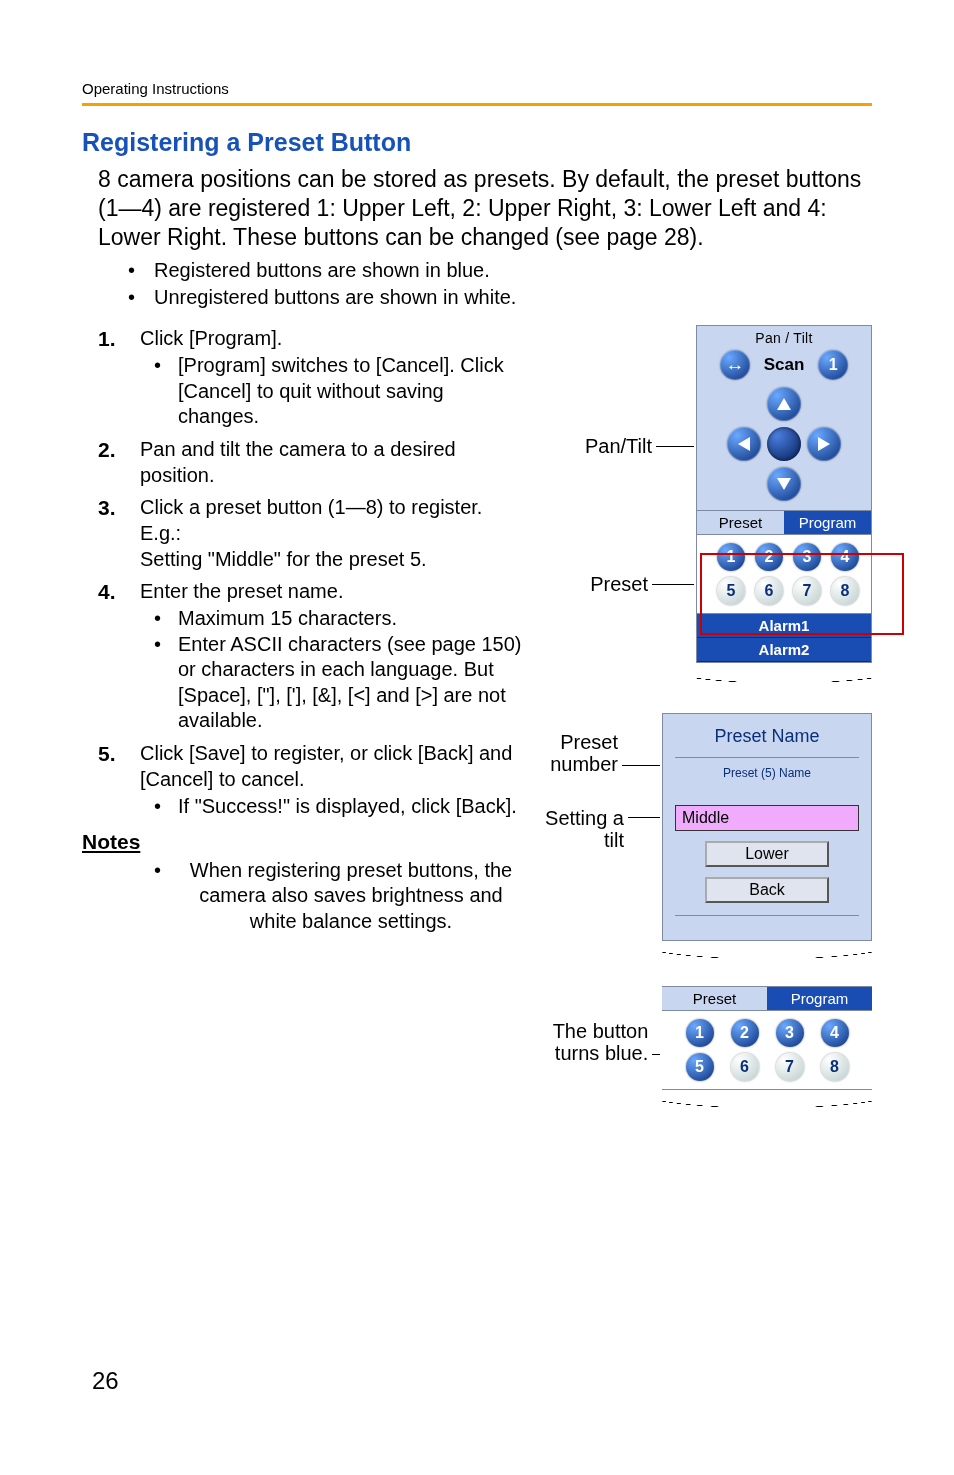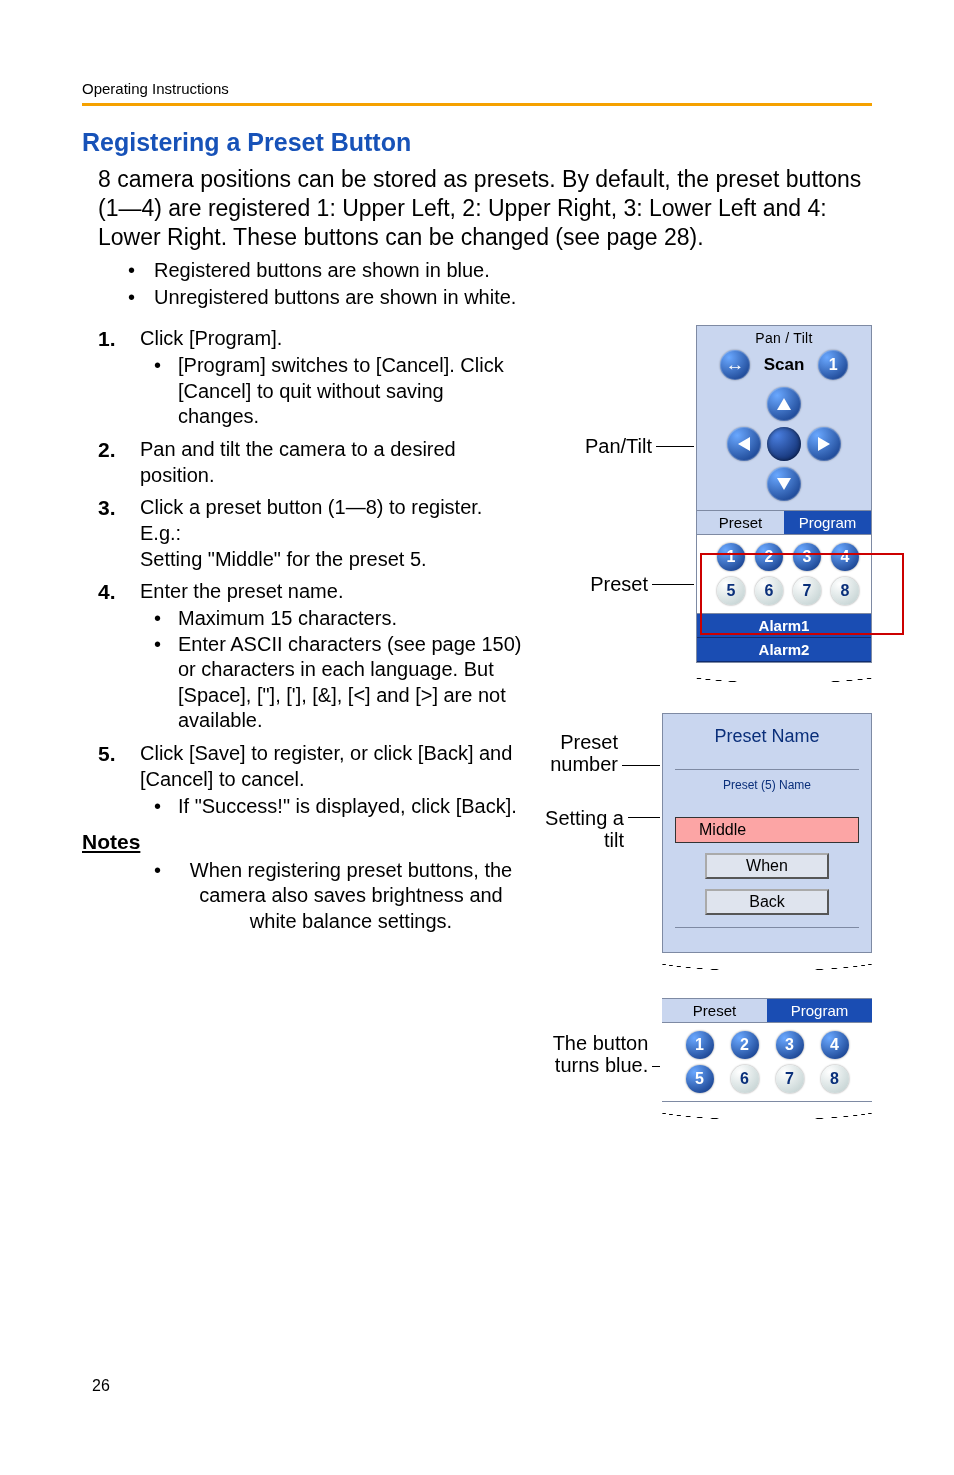--- a/index.html
+++ b/index.html
@@ -135,21 +135,21 @@
   ul.notes > li::before {
     content: "•";
     position: absolute;
     left: 72px;
     top: 0;
   }
   .pagenum {
     position: absolute;
     left: 92px;
     bottom: 80px;
-    font-size: 16px;
+    font-size: 24px;
   }
   .callout-label {
     font-size: 20px;
     text-align: right;
     padding-right: 2px;
     line-height: 1.1;
   }
   .callout-line {
     height: 1px;
     background: #000;
@@ -280,27 +280,27 @@
   
   .name-wrap { position:relative; margin-bottom:28px; }
   .name-panel {
     background:#c9d6ef;
     border:1px solid #7e8aa3;
     width:210px;
     margin-left:auto;
     box-sizing:border-box;
     padding:12px 12px 16px 12px;
   }
-  .np-title { text-align:center;font-size:18px;color:#0a2f7a;margin-bottom:22px; }
+  .np-title { text-align:center;font-size:18px;color:#0a2f7a;margin-bottom:10px; }
   .np-hr { height:1px;background:#7e8aa3;margin:0 0 8px 0; }
   .np-sub { text-align:center;font-size:12px;color:#0a2f7a;margin:0 0 25px 0; }
   .np-input {
     width:100%; box-sizing:border-box;
-    background:#fca5a5; border:1px solid #333;
-    padding:3px 23px;
+    background:#f0abfc; border:1px solid #333;
+    padding:3px 6px;
     font-size:16px; font-family: Arial, sans-serif;
   }
   .np-btn {
     width:120px; margin:10px auto 0 auto;
     background:#dfe4ee;
     border:2px outset #aaa;
     text-align:center;
     font-size:16px;
     padding:2px 0;
   }
@@ -462,21 +462,21 @@
           </div>
           <div class="callout-line" style="width:32px; position:relative; top:10px;"></div>
         </div>
       </div>
       <div style="position:relative;">
         <div class="name-panel">
           <div class="np-title">Preset Name</div>
           <div class="np-hr"></div>
           <div class="np-sub">Preset (5) Name</div>
           <input class="np-input" type="text" value="Middle" style="">
-          <div class="np-btn">When</div>
+          <div class="np-btn">Lower</div>
           <div class="np-btn">Back</div>
           <div class="np-hr" style="margin-top:12px;"></div>
         </div>
         <div class="np-bottom-swoosh"></div>
       </div>
     </div>
 
     <div class="bp-wrap" style="display:flex;align-items:flex-start;">
       <div style="flex:1; position:relative; height:110px;">
         <div style="position:absolute; top:34px; right:0; display:flex; align-items:flex-start; width:100%; justify-content:flex-end;">

